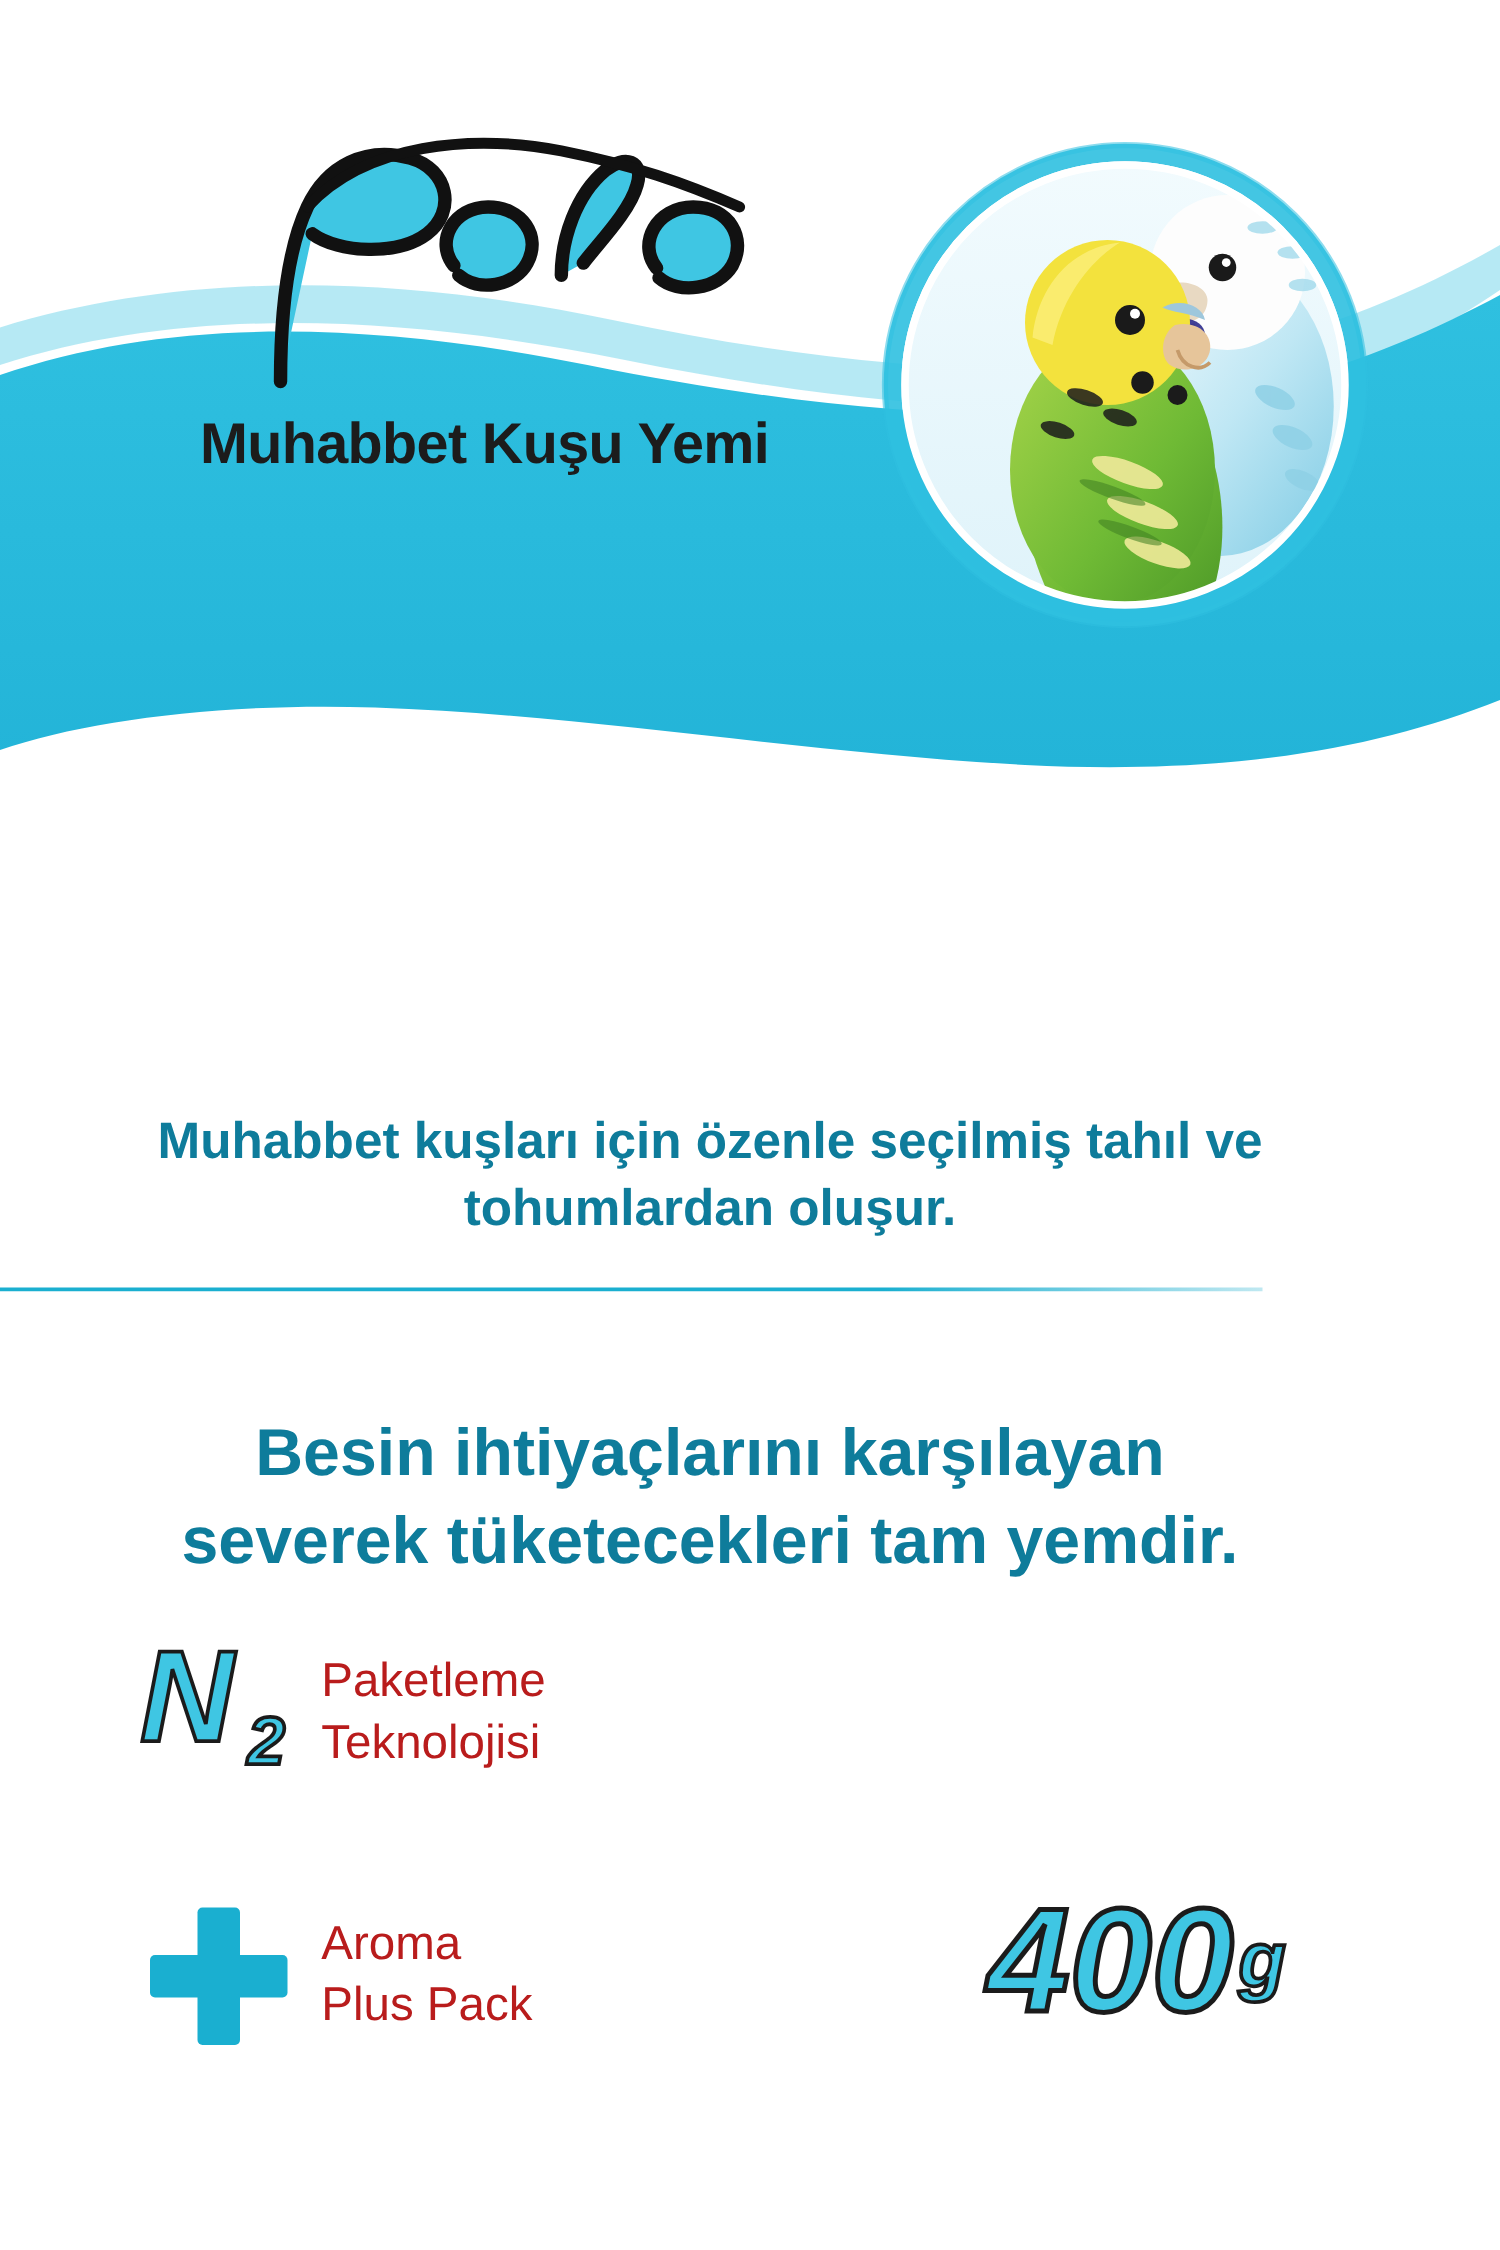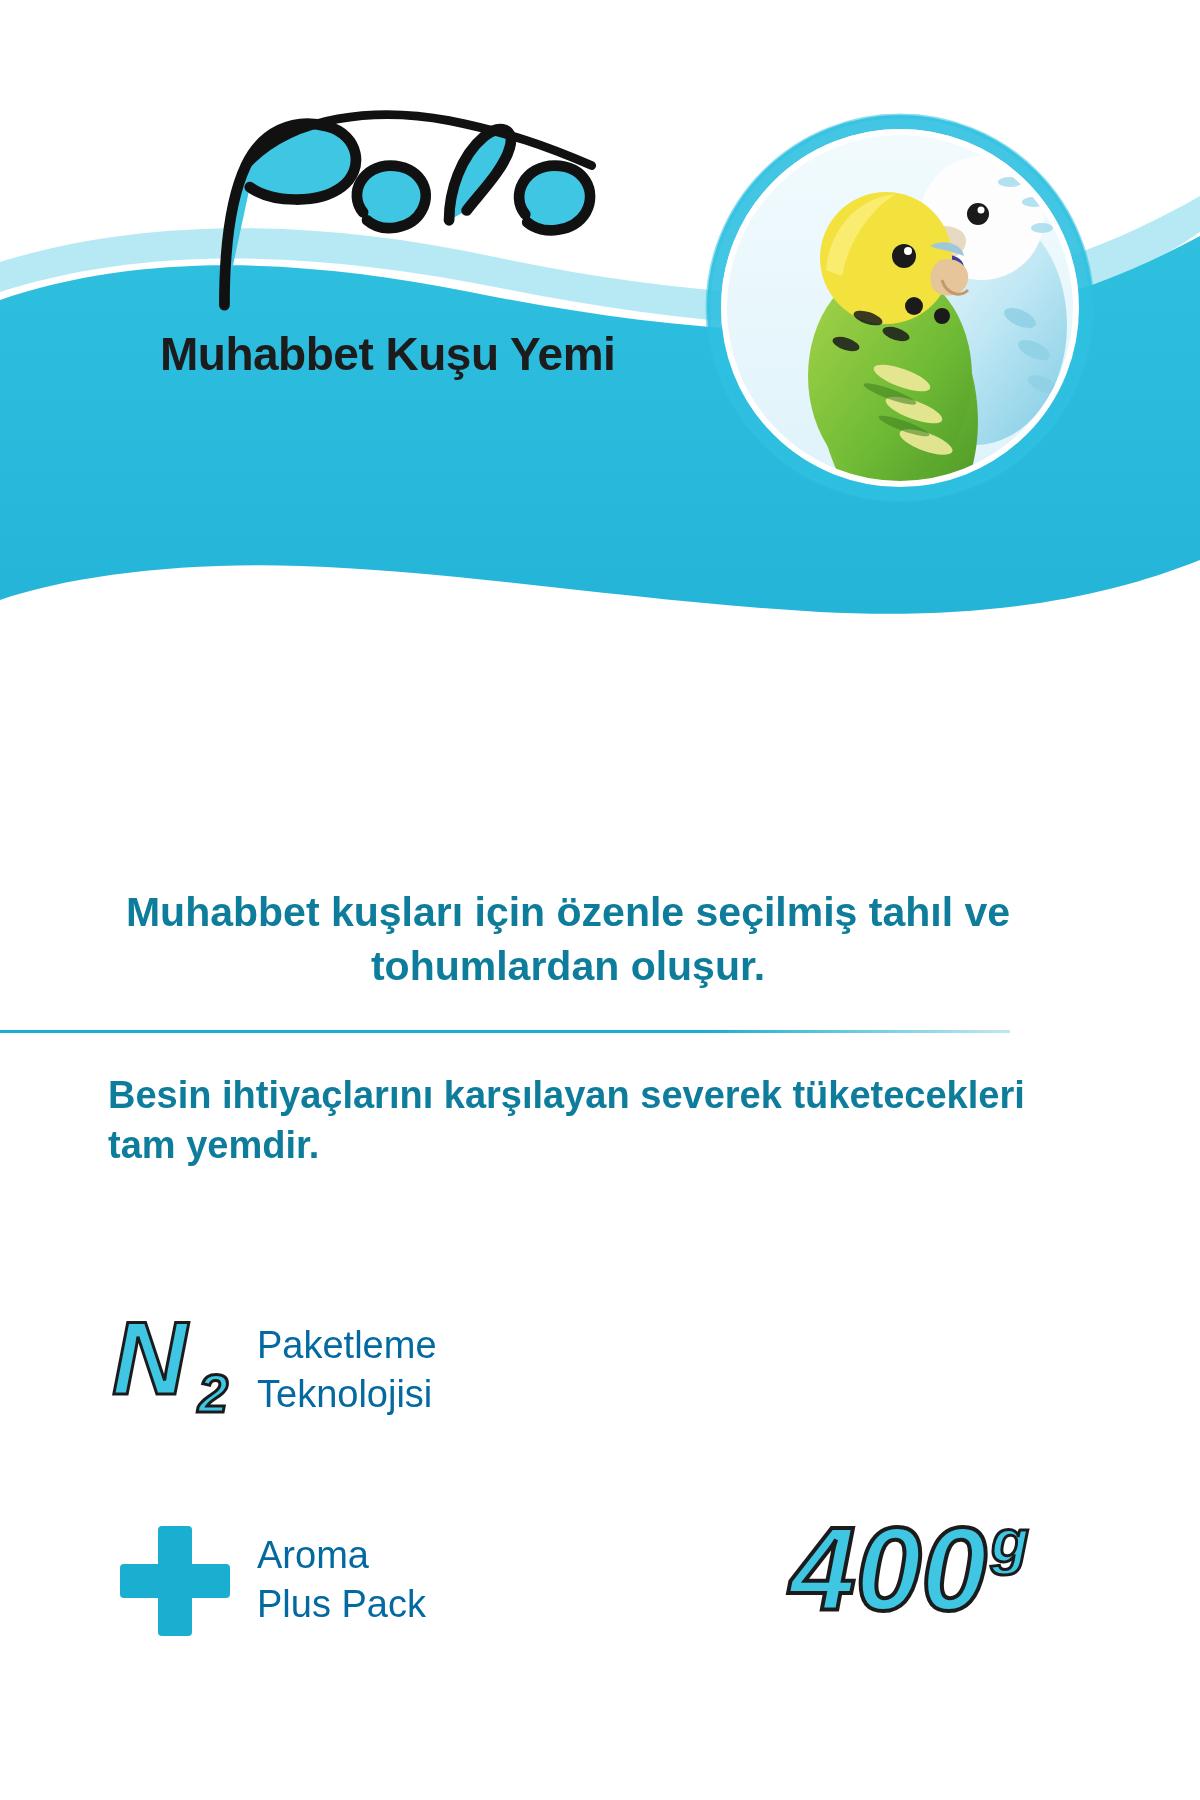--- a/index.html
+++ b/index.html
@@ -103,26 +103,27 @@
     position: absolute;
     left: 0;
     top: 1030px;
     width: 1010px;
     height: 3px;
     background: linear-gradient(to right, #1aafd0 0%, #1aafd0 70%, #bfe8f1 100%);
   }
   .headline-2 {
     position: absolute;
     left: 108px;
-    top: 1070px;
+    top: 1128px;
     width: 920px;
-    font-size: 38px;
+    font-size: 53px;
     line-height: 1.32;
     font-weight: bold;
     color: #0e7c9b;
+    text-align: center;
   }
 
   
   .feature {
     position: absolute;
     display: flex;
     align-items: center;
   }
   .feature-n2 { left: 112px; top: 1310px; }
   .feature-aroma { left: 112px; top: 1520px; }
@@ -177,32 +178,32 @@
     top: 6px;
     width: 34px;
     height: 110px;
     background: #1aafd0;
     border-radius: 4px;
   }
 
   .feature-text {
     font-size: 38px;
     line-height: 1.28;
-    color: #0369a1;
+    color: #b91c1c;
     white-space: pre-line;
     margin-left: 10px;
   }
 
   
   .weight {
     position: absolute;
     left: 790px;
     top: 1510px;
     display: flex;
-    align-items: flex-start;
+    align-items: center;
   }
   .weight-value {
     font-size: 118px;
     font-weight: bold;
     font-style: italic;
     color: #3fc6e3;
     -webkit-text-stroke: 4px #1b1b1b;
     line-height: 1;
   }
   .weight-unit {

